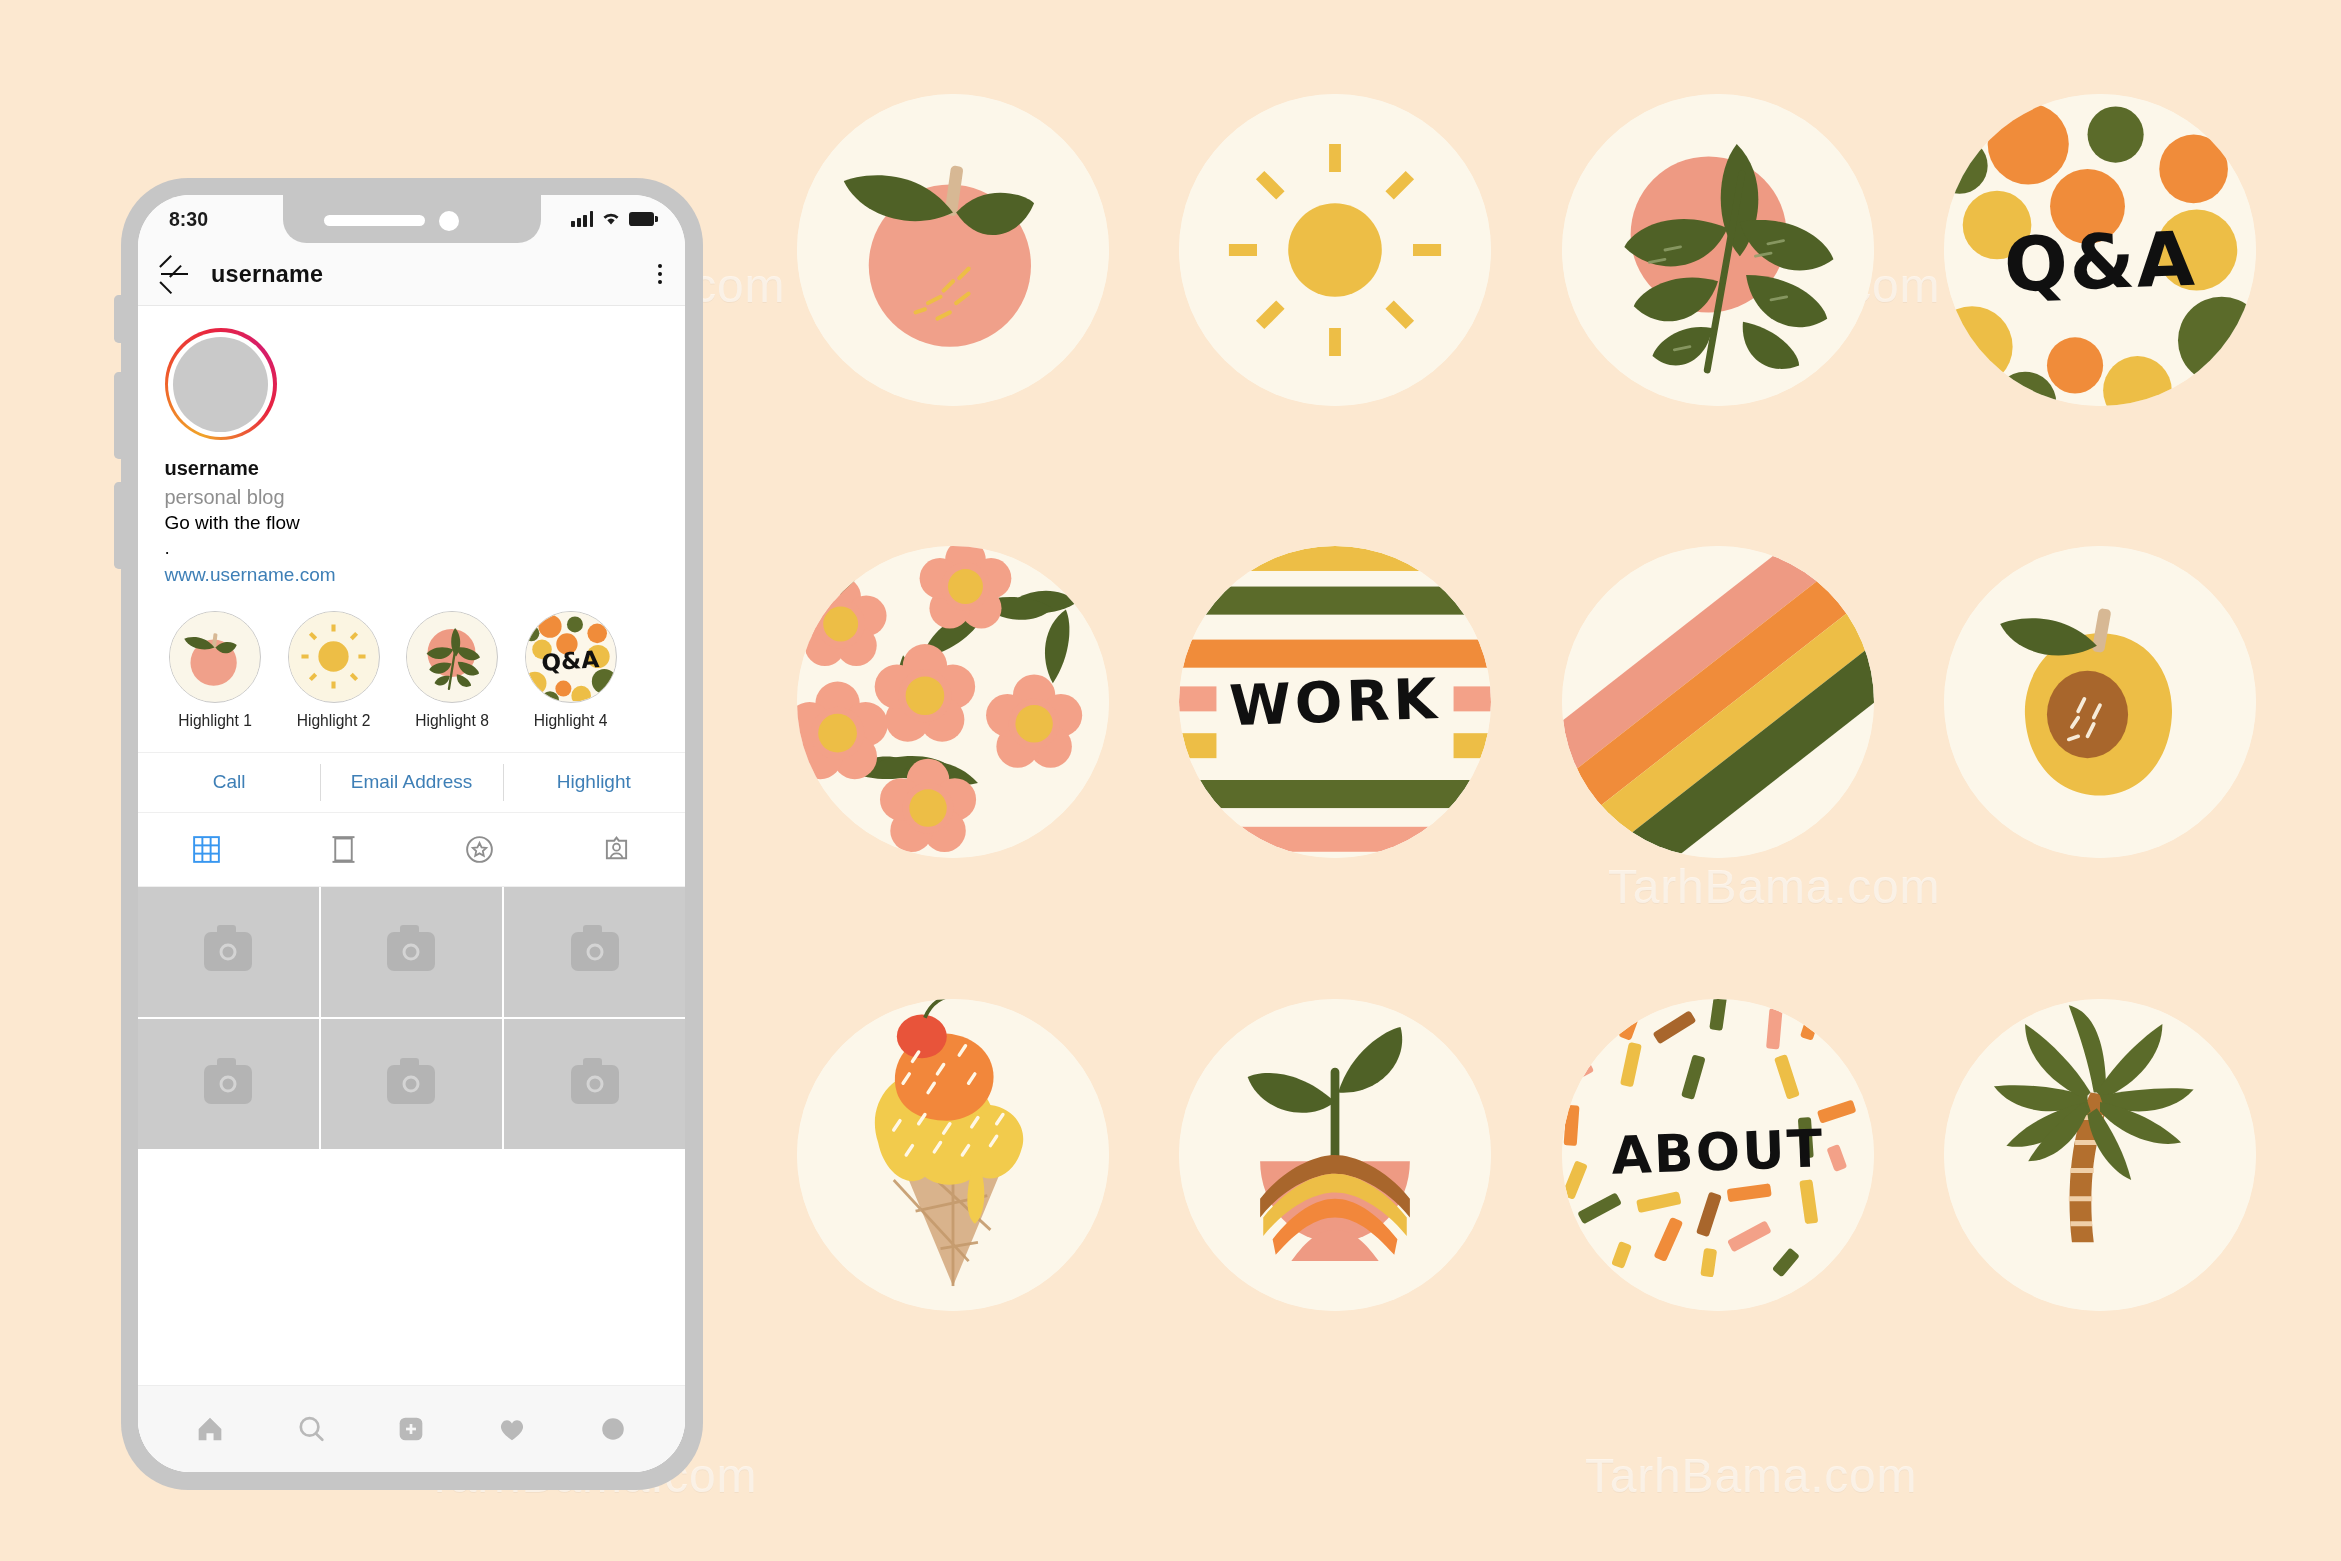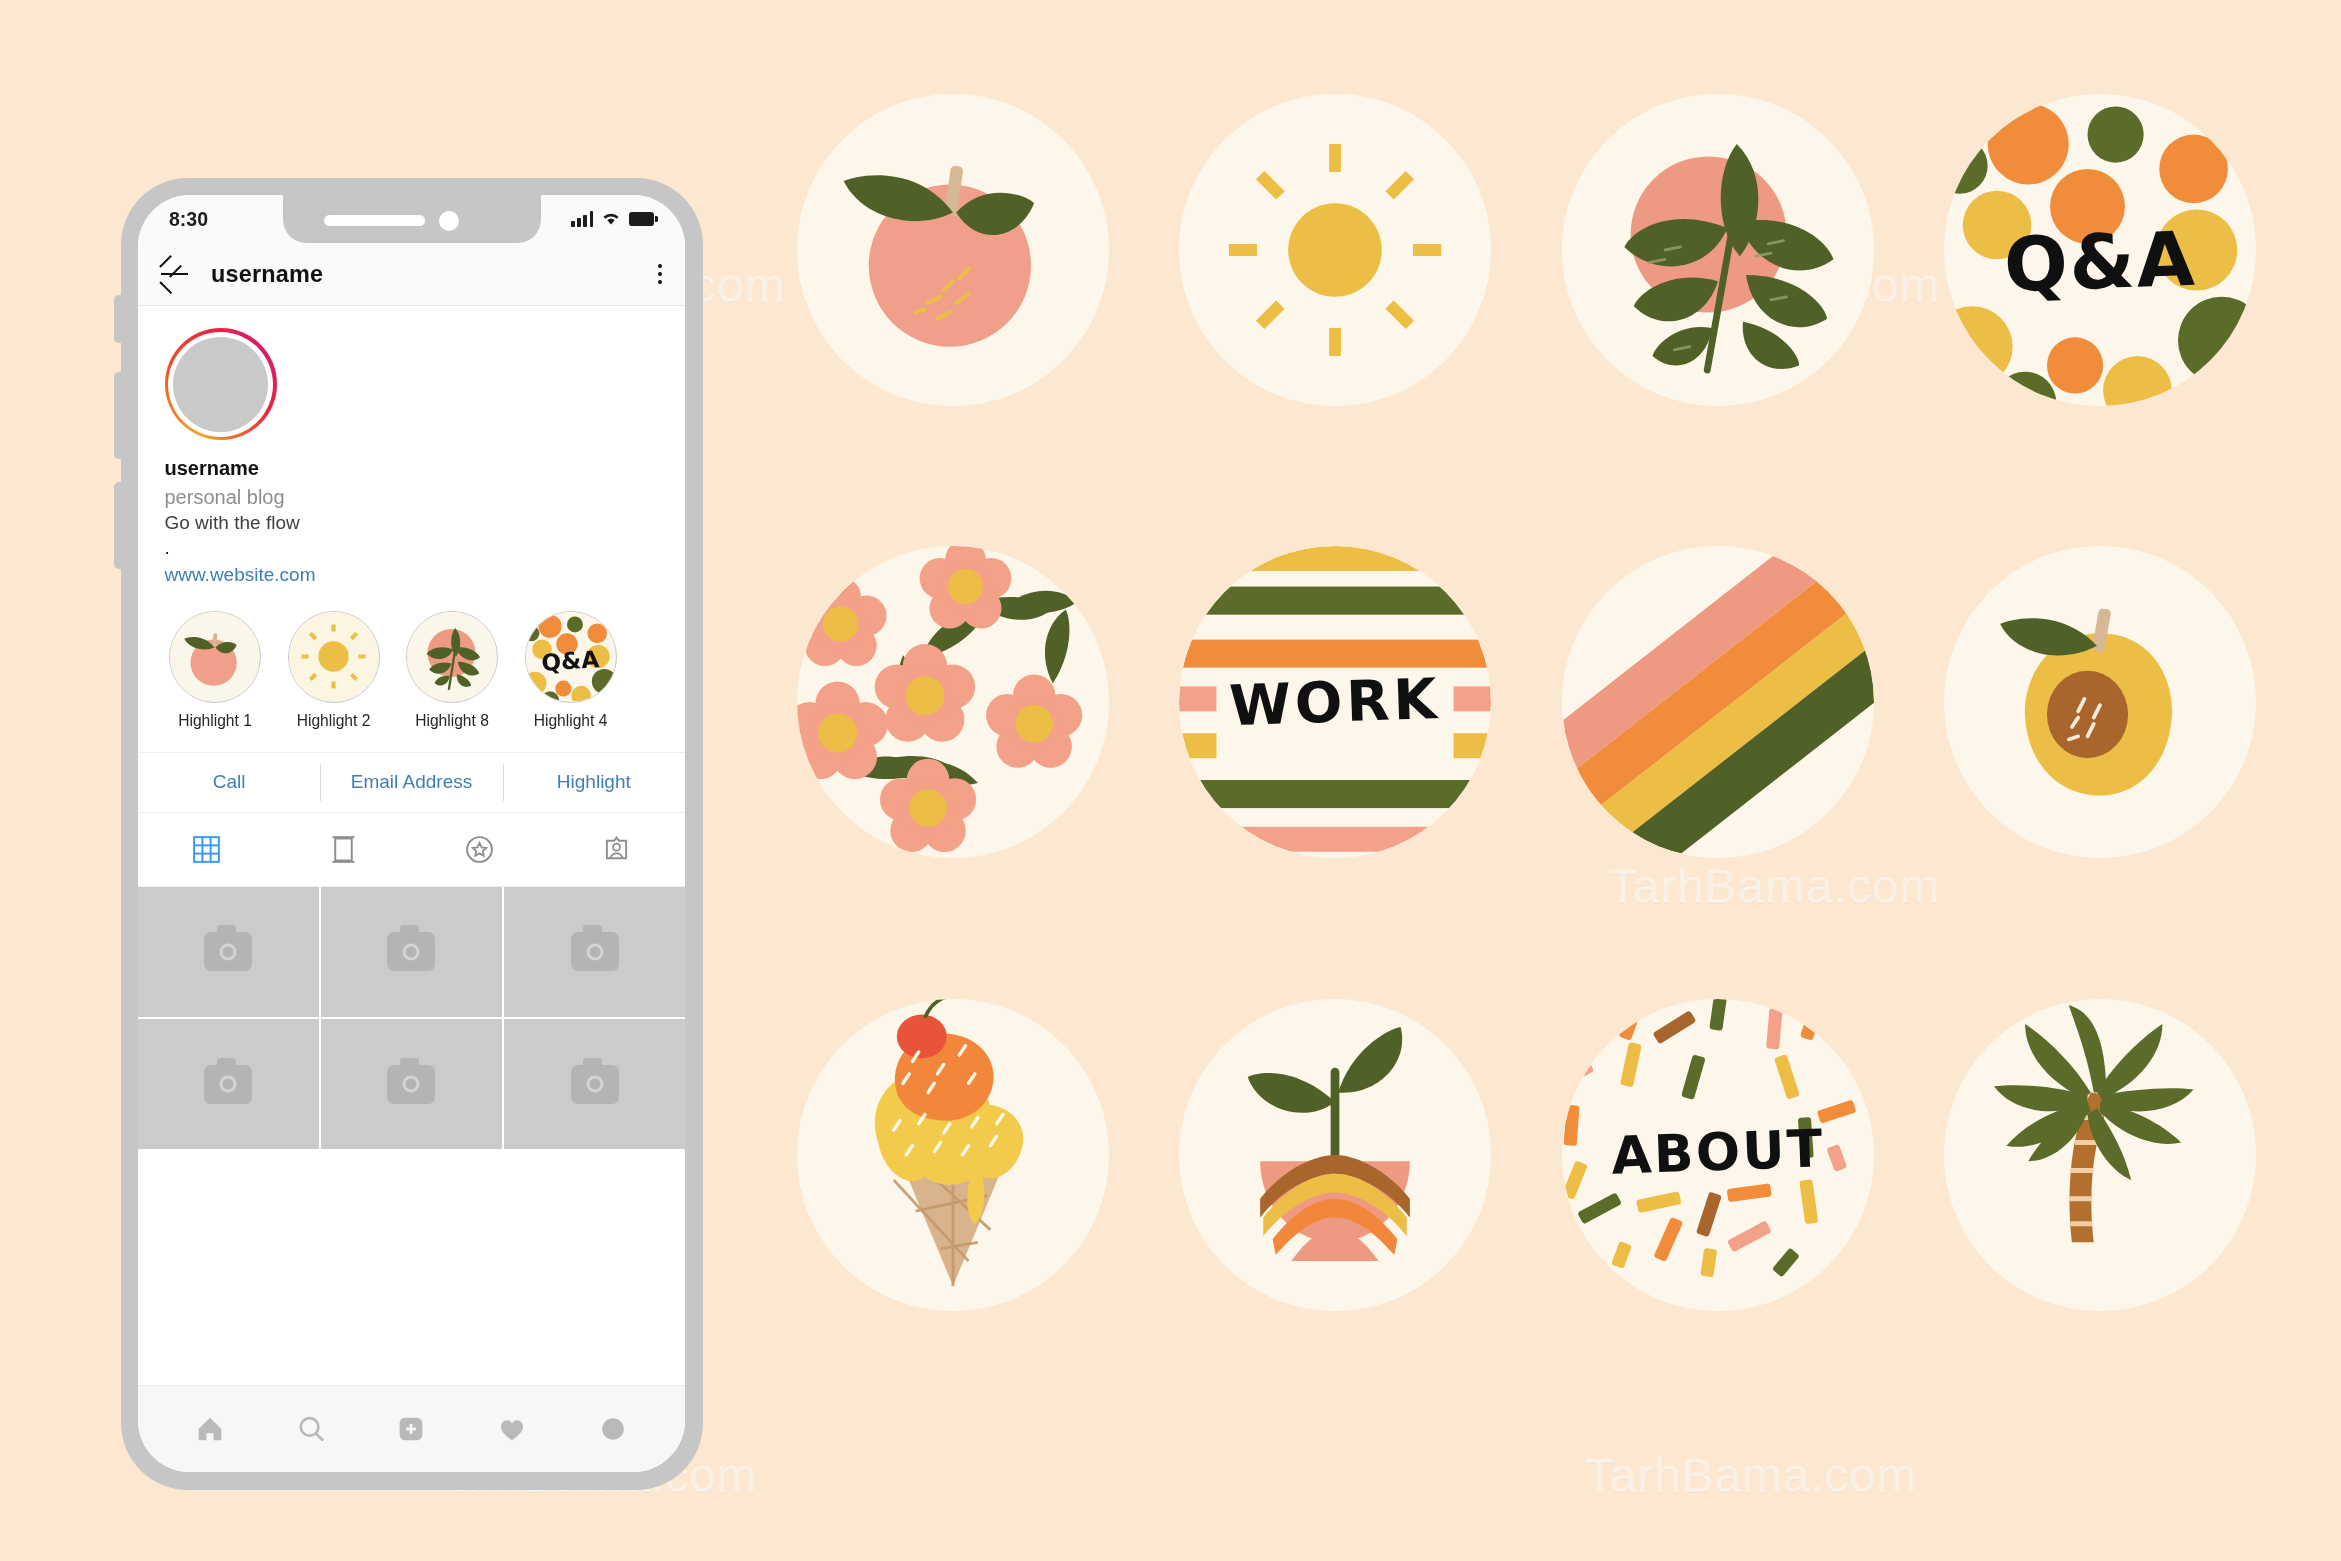--- a/index.html
+++ b/index.html
@@ -104,21 +104,21 @@
   }
   .caret-btn{
     width:41px;height:37px;background:#3897F0;border-radius:4.7px;
     display:flex;align-items:center;justify-content:center;cursor:pointer;
   }
   .caret{width:0;height:0;border-left:7px solid transparent;border-right:7px solid transparent;border-top:7.8px solid #fff;}
 
   .bio{padding:17px 26.5px 0 26.5px;}
   .bio-name{font-size:20px;font-weight:700;color:#111;}
   .bio-cat{font-size:20px;color:#8E8E8E;margin-top:5.5px;}
-  .bio-line{font-size:19px;color:#404040;margin-top:3.9px;}
+  .bio-line{font-size:19px;color:#000000;margin-top:3.9px;}
   .bio-dot{font-size:19px;color:#111;margin-top:3.9px;line-height:1;}
   .bio-link{font-size:19px;color:#3E7FB6;margin-top:7px;}
 
   .highlights{display:flex;gap:26.5px;padding:25px 26.5px 0 31px;}
   .hl{width:92px;text-align:center;cursor:pointer;}
   .hl-ring{width:92px;height:92px;border-radius:50%;border:1.6px solid #C9C9C9;box-sizing:border-box;
     overflow:hidden;background:#FAF6E9;position:relative;}
   .hl-lbl{font-size:15.6px;color:#262626;margin-top:8.6px;}
 
   .action-row{display:flex;margin:22px 0 0 0;border-top:0.8px solid #EFEFEF;border-bottom:0.8px solid #EFEFEF;height:59px;}
@@ -213,21 +213,21 @@
                   <div class="avatar-img"></div>
                 </div>
             </div>
           </div>
 
           <div class="bio">
             <div class="bio-name">username</div>
             <div class="bio-cat">personal blog</div>
             <div class="bio-line">Go with the flow</div>
             <div class="bio-dot">.</div>
-            <div class="bio-link">www.website.com</div>
+            <div class="bio-link">www.username.com</div>
           </div>
 
           <div class="highlights">
 
             <div class="hl">
               <div class="hl-ring">
                 <svg viewBox="0 0 100 100" width="89" height="89" style="display:block">
                   <rect width="100" height="100" fill="#FAF6E9"></rect>
                   <circle cx="49" cy="57" r="26" fill="#F0A08A"></circle>
                   <rect x="48" y="24" width="4.5" height="17" rx="1.5" fill="#D7B894" transform="rotate(7 50 32)"></rect>

